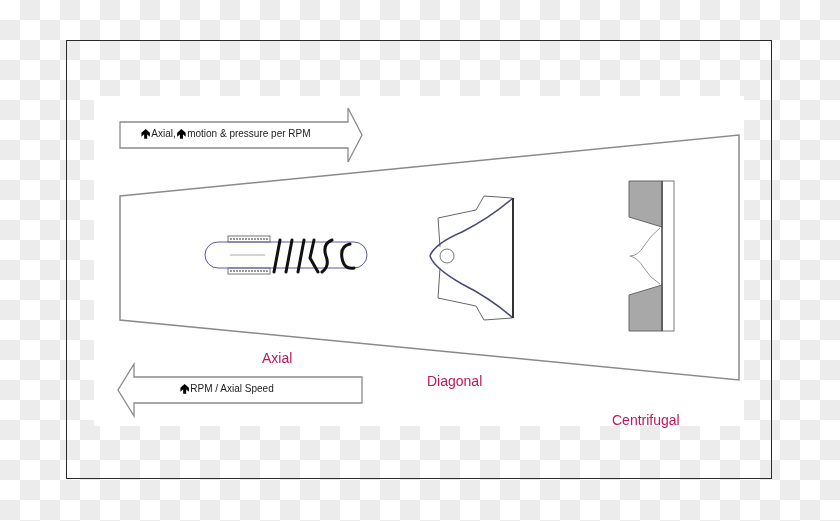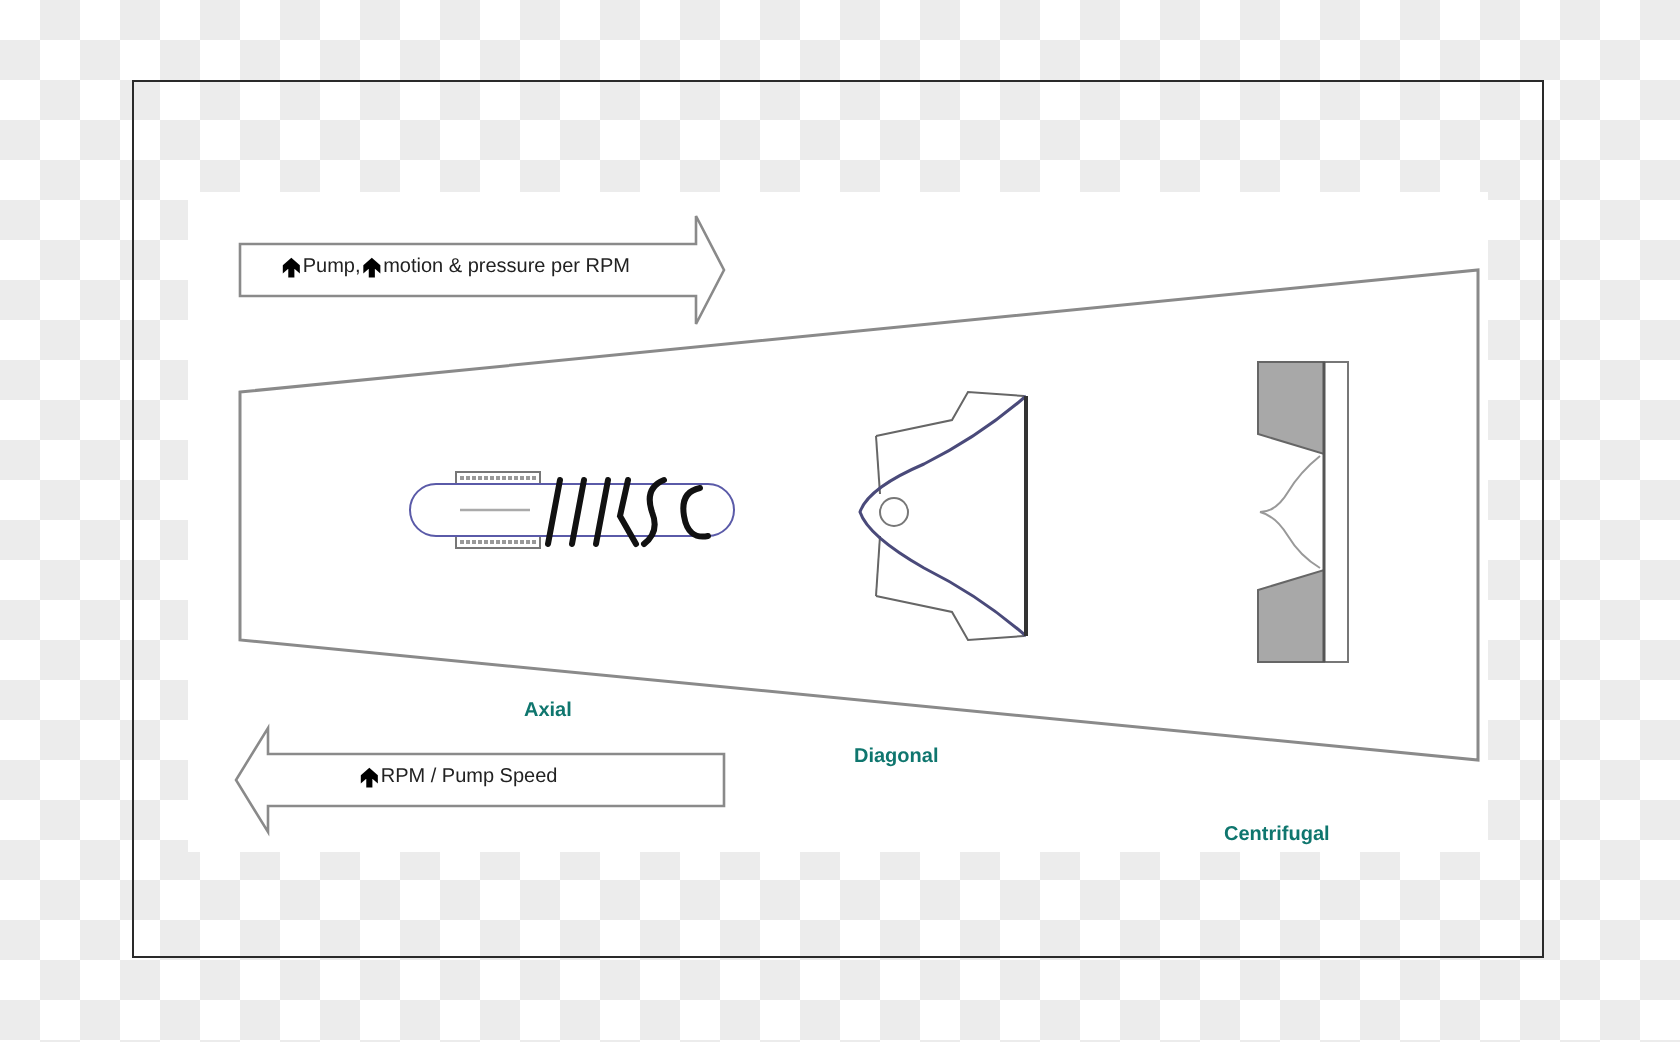--- a/index.html
+++ b/index.html
@@ -16,21 +16,21 @@
   .frame {
     position: absolute; left: 66px; top: 40px; width: 706px; height: 439px;
     border: 1.5px solid #2a2a2a; box-sizing: border-box;
   }
   .white-panel {
     position: absolute; left: 94px; top: 96px; width: 650px; height: 330px;
     background: #ffffff;
   }
   svg.diagram { position: absolute; left: 0; top: 0; }
   .label {
-    position: absolute; color: #0f766e; font-size: 10px; white-space: nowrap; font-weight: bold;
+    position: absolute; color: #be185d; font-size: 14px; white-space: nowrap;
   }
   .arrow-text {
     position: absolute; font-size: 10px; color: #222; white-space: nowrap;
     display: flex; align-items: center; gap: 1px;
   }
   .up-glyph { font-weight: bold; font-size: 13px; line-height: 1; color: #000; }
 </style>
 </head>
 <body>
 
@@ -76,25 +76,25 @@
     <rect x="662" y="181" width="12" height="150" fill="#ffffff" stroke="#777" stroke-width="1"></rect>
     <polygon points="629,181 662,181 662,227 629,217" fill="#a8a8a8" stroke="#666" stroke-width="1"></polygon>
     <polygon points="629,331 662,331 662,285 629,295" fill="#a8a8a8" stroke="#666" stroke-width="1"></polygon>
     <line x1="662" y1="181" x2="662" y2="331" stroke="#555" stroke-width="1.5"></line>
     <path d="M660,228 Q650,236 644,246 Q638,256 630,256 Q638,258 644,268 Q650,278 660,284" fill="none" stroke="#999" stroke-width="1"></path>
   </g>
 </svg>
 
 <div class="arrow-text" style="left:141px; top:127px;">
   <span class="up-glyph">🢁</span>
-  <span>Pump,</span>
+  <span>Axial,</span>
   <span class="up-glyph">🢁</span>
   <span>motion &amp; pressure per RPM</span>
 </div>
 
 <div class="arrow-text" style="left:180px; top:382px;">
   <span class="up-glyph">🢁</span>
-  <span>RPM / Pump Speed</span>
+  <span>RPM / Axial Speed</span>
 </div>
 
 <div class="label" style="left:262px; top:350px;">Axial</div>
 <div class="label" style="left:427px; top:373px;">Diagonal</div>
 <div class="label" style="left:612px; top:412px;">Centrifugal</div>
 
 </body></html>

